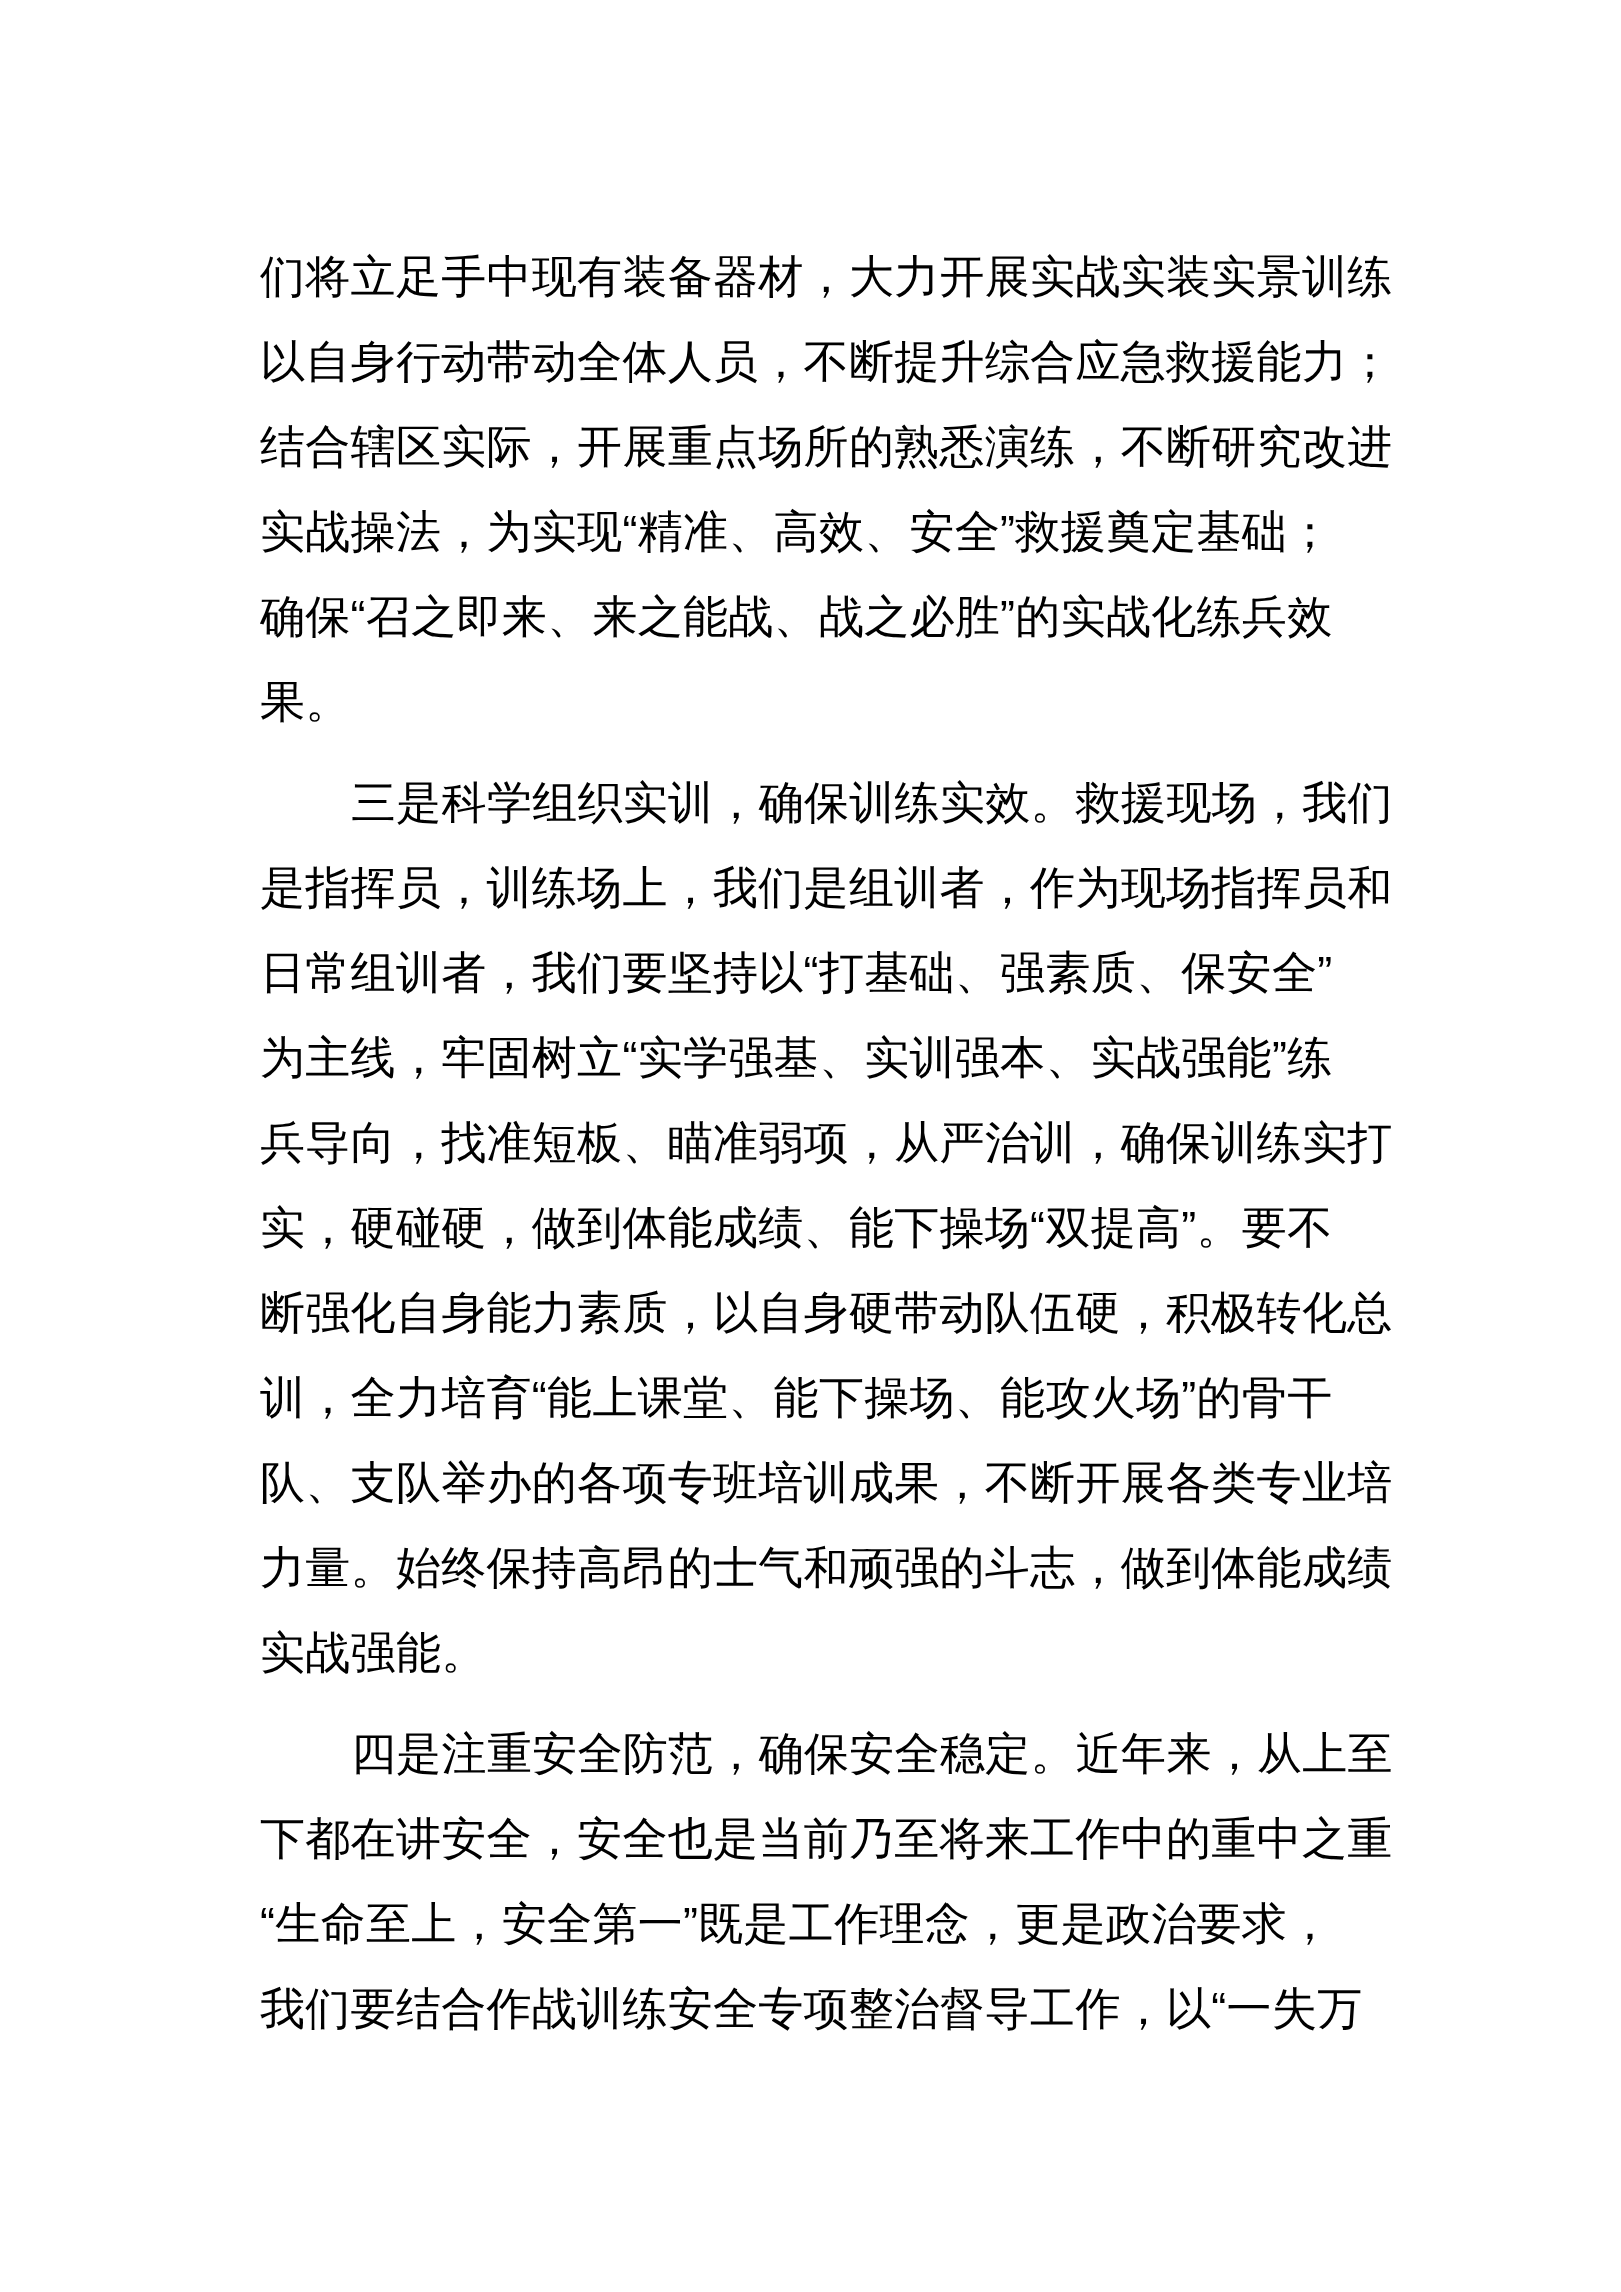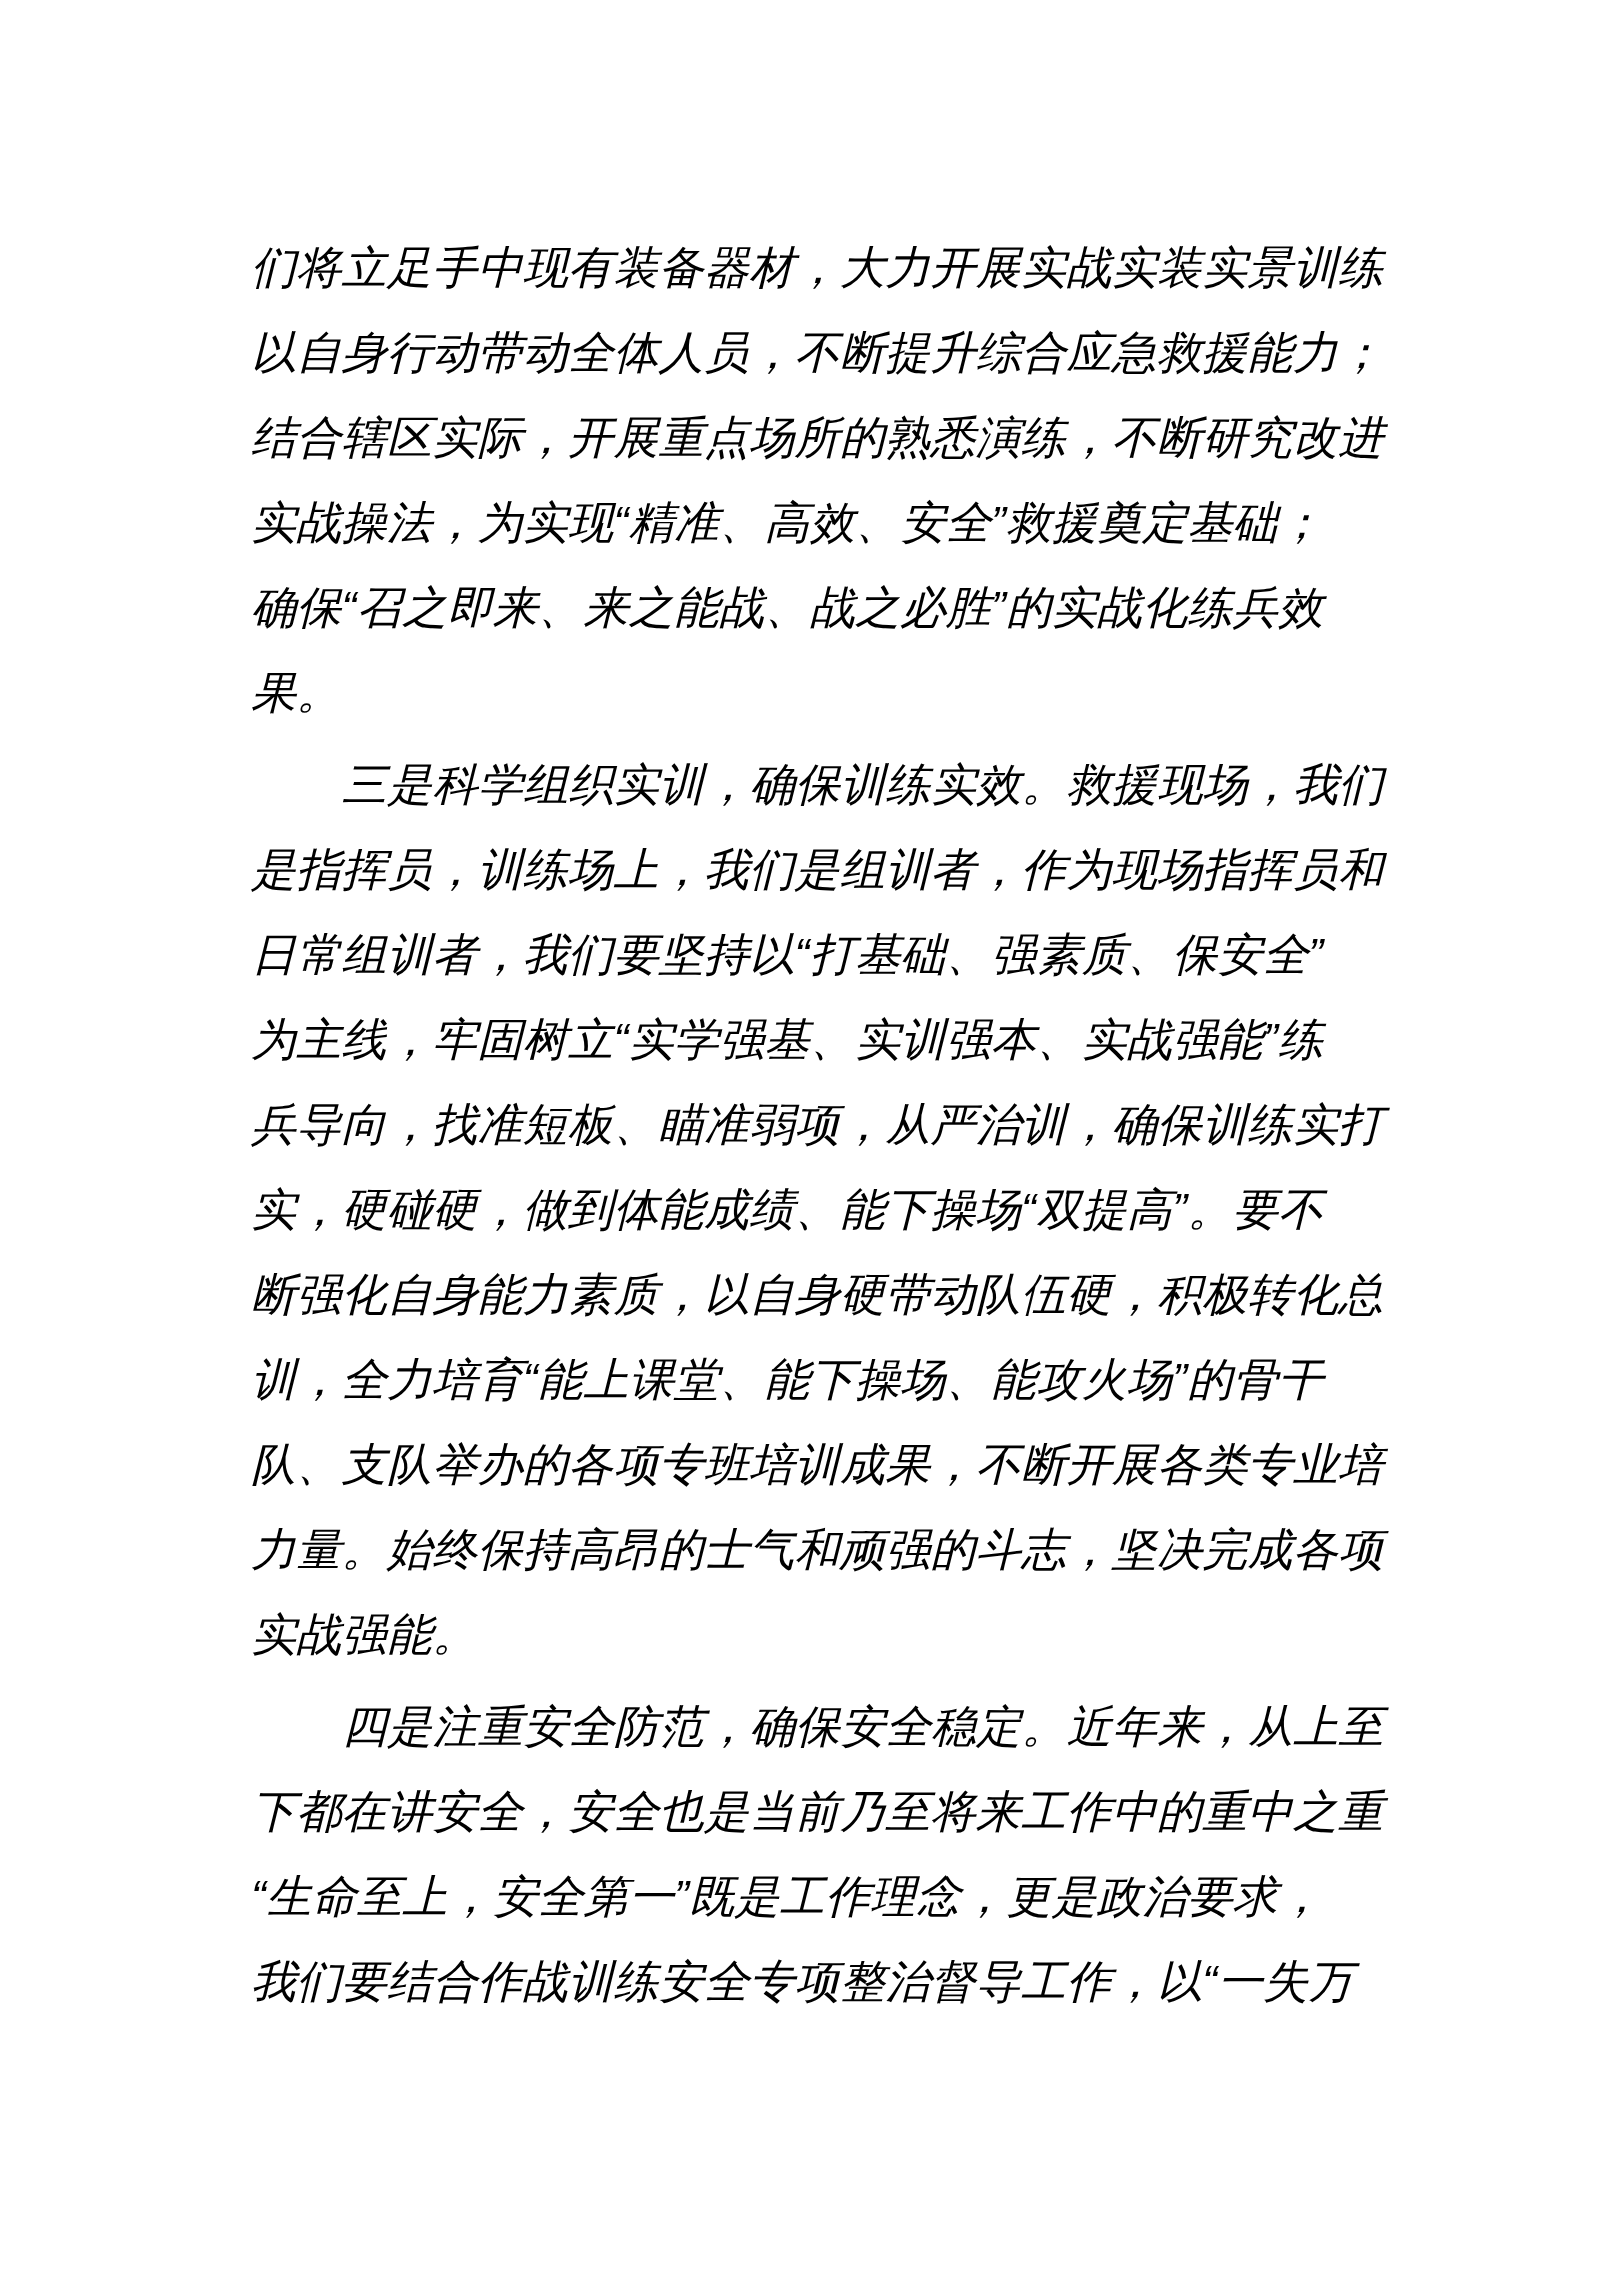--- a/index.html
+++ b/index.html
@@ -20,23 +20,22 @@
     overflow: hidden;
   }
   .text-block {
     position: absolute;
     left: 244px;
     top: 218px;
     width: 1137px;
     color: #000000;
   }
   .para {
-    margin: 7px;
+    margin: 16px;
     padding: 0;
-    font-style: italic;
   }
   .line {
     height: 85px;
     line-height: 85px;
     font-size: 45px;
     letter-spacing: 0.3px;
     white-space: nowrap;
     font-weight: 400;
     color: #000000;
   }
@@ -62,21 +61,21 @@
     <section class="para">
       <div class="line para-first">三是科学组织实训，确保训练实效。救援现场，我们</div>
       <div class="line">是指挥员，训练场上，我们是组训者，作为现场指挥员和</div>
       <div class="line">日常组训者，我们要坚持以“打基础、强素质、保安全”</div>
       <div class="line">为主线，牢固树立“实学强基、实训强本、实战强能”练</div>
       <div class="line">兵导向，找准短板、瞄准弱项，从严治训，确保训练实打</div>
       <div class="line">实，硬碰硬，做到体能成绩、能下操场“双提高”。要不</div>
       <div class="line">断强化自身能力素质，以自身硬带动队伍硬，积极转化总</div>
       <div class="line">训，全力培育“能上课堂、能下操场、能攻火场”的骨干</div>
       <div class="line">队、支队举办的各项专班培训成果，不断开展各类专业培</div>
-      <div class="line">力量。始终保持高昂的士气和顽强的斗志，坚决完成各项</div>
+      <div class="line">力量。始终保持高昂的士气和顽强的斗志，做到体能成绩</div>
       <div class="line">实战强能。</div>
     </section>
 
     <section class="para">
       <div class="line para-first">四是注重安全防范，确保安全稳定。近年来，从上至</div>
       <div class="line">下都在讲安全，安全也是当前乃至将来工作中的重中之重</div>
       <div class="line">“生命至上，安全第一”既是工作理念，更是政治要求，</div>
       <div class="line">我们要结合作战训练安全专项整治督导工作，以“一失万</div>
     </section>
 

